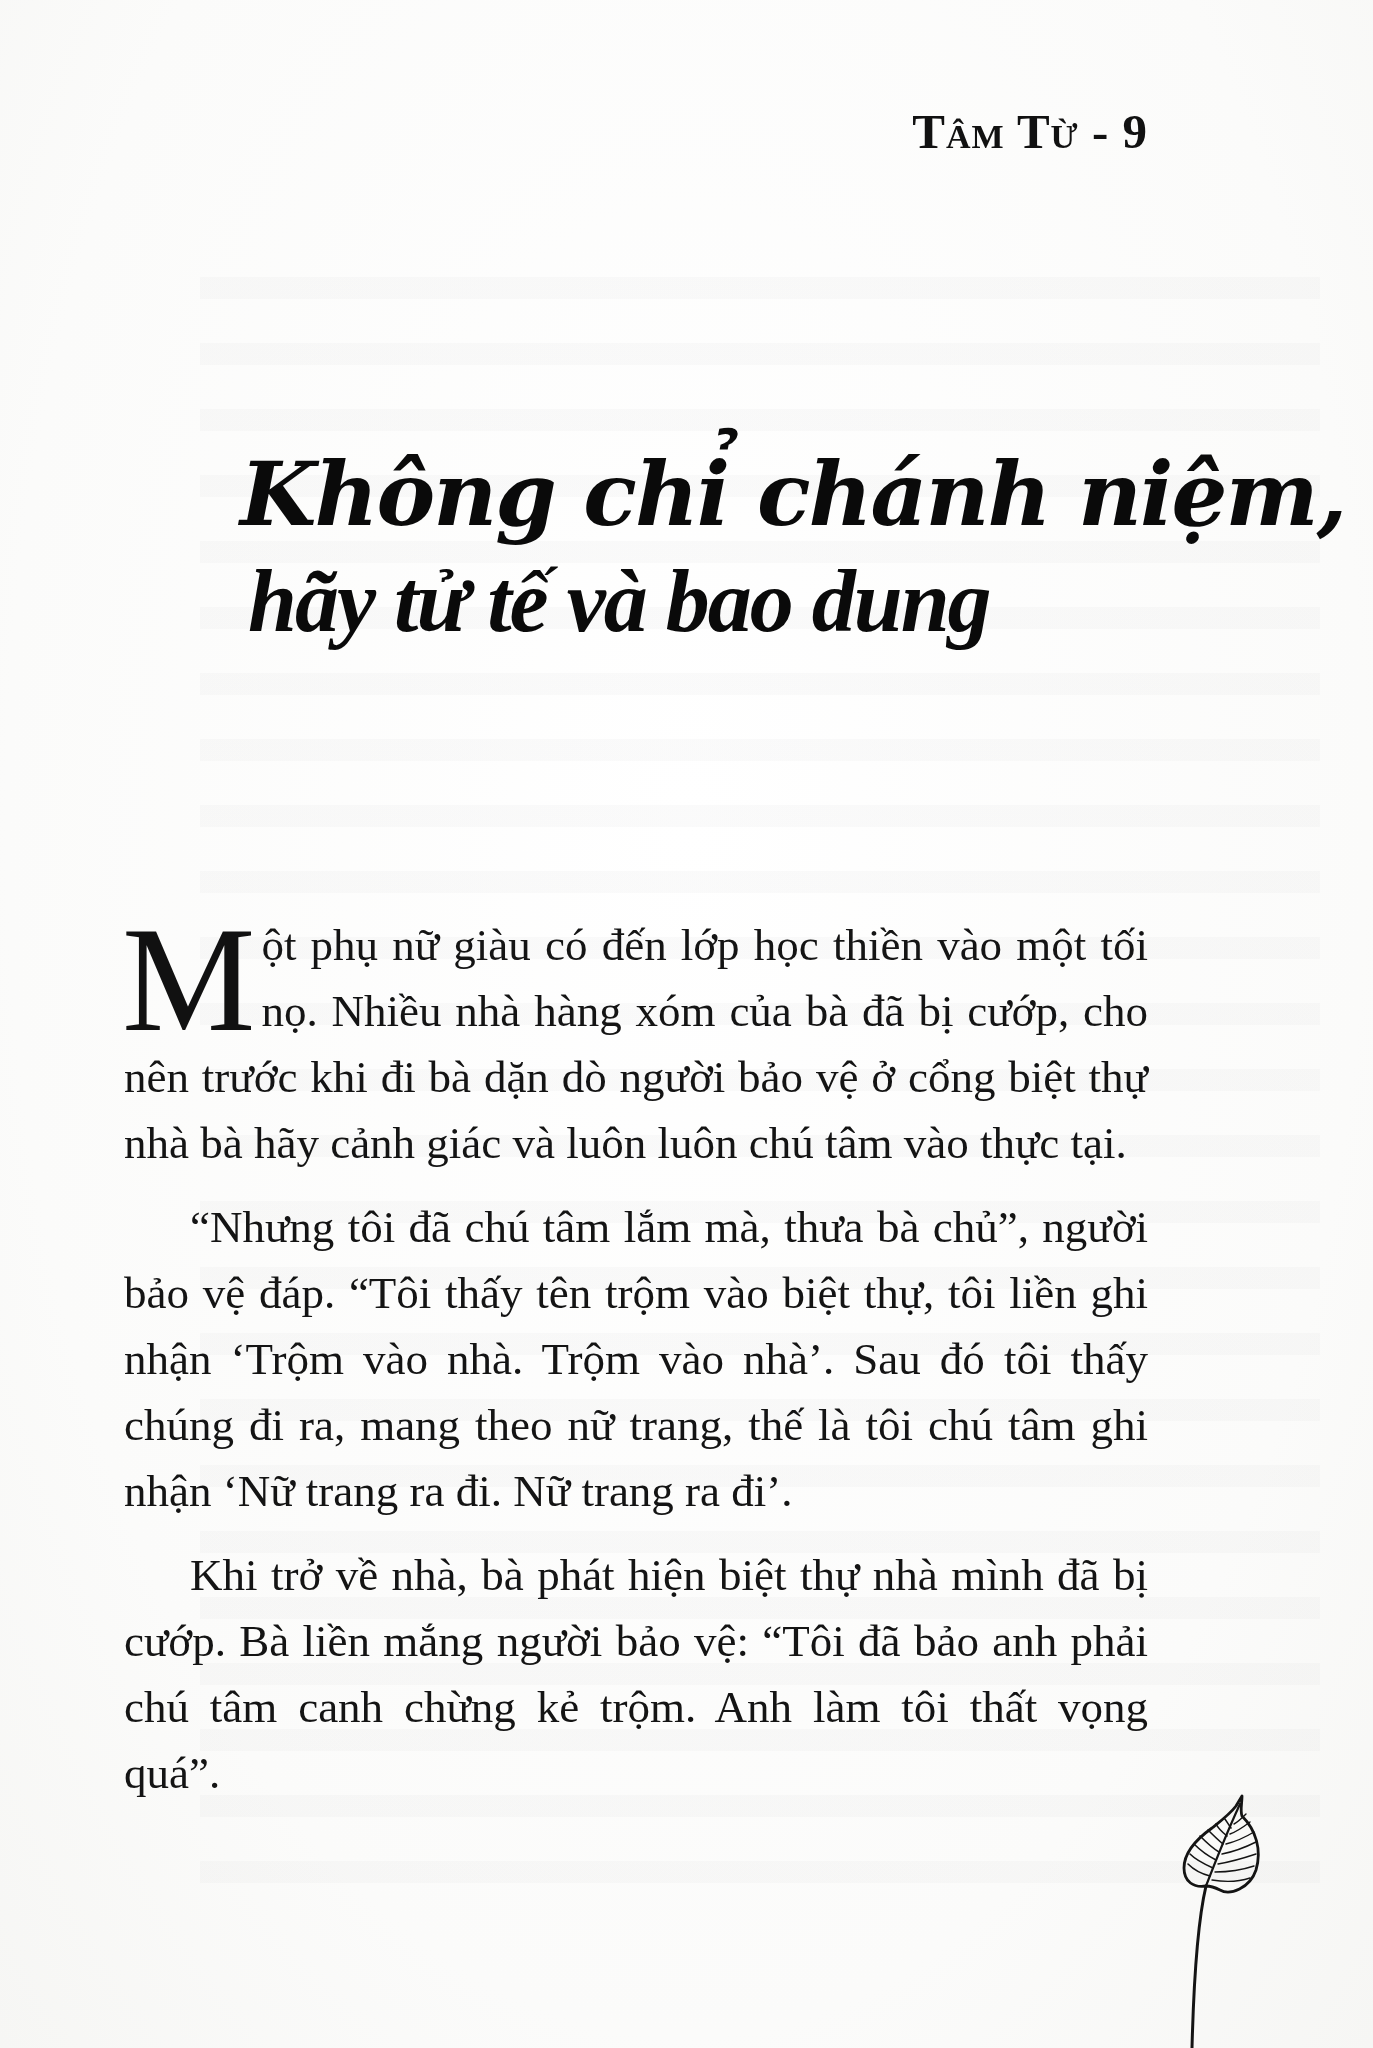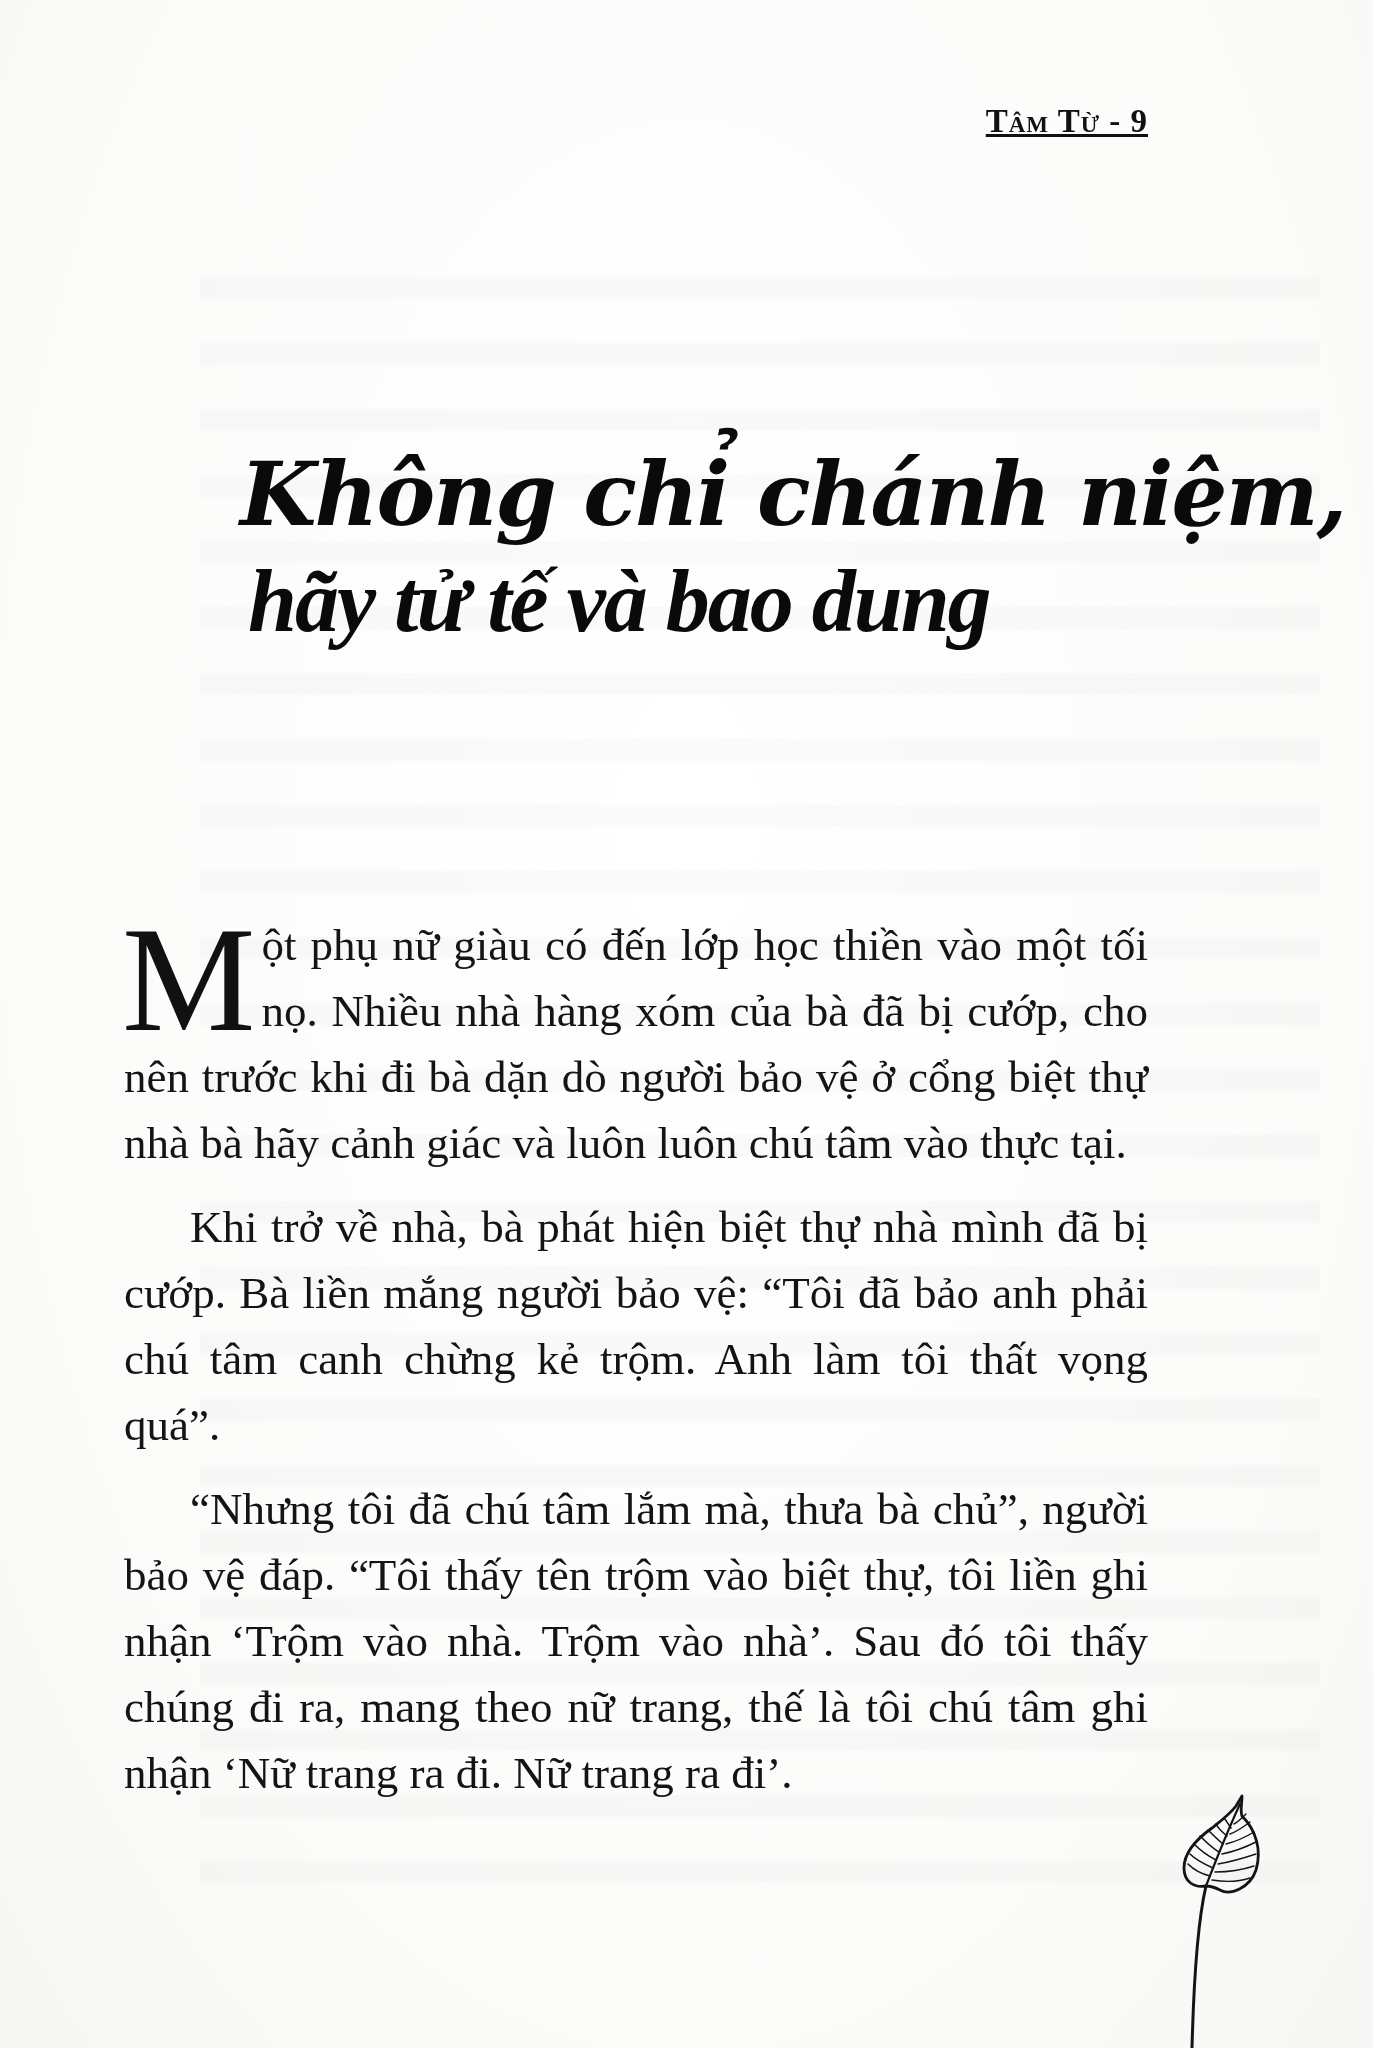--- a/index.html
+++ b/index.html
@@ -38,26 +38,25 @@
       rgba(0,0,0,0) 66px
     );
     pointer-events: none;
   }
   .running-header {
     position: absolute;
     top: 103px;
     right: 225px;
     font-family: "Liberation Serif", serif;
     font-weight: bold;
-    font-size: 33px;
+    font-size: 49px;
     letter-spacing: 1px;
     font-variant: small-caps;
     color: #111;
     white-space: nowrap;
-    text-decoration: underline;
   }
   .chapter-title {
     position: absolute;
     top: 440px;
     left: 240px;
     width: 900px;
     font-family: "DejaVu Serif", serif;
     font-style: italic;
     font-weight: bold;
     font-size: 88px;
@@ -114,22 +113,22 @@
 
   <h1 class="chapter-title" style="margin:0;">
     <span class="line">Không chỉ chánh niệm,</span>
     <span class="line" style="padding-left:8px;font-family:Liberation Serif, serif;">hãy tử tế và bao dung</span>
   </h1>
 
   <div class="body-text">
     <p>
       <span class="drop-cap">M</span><span>ột phụ nữ giàu có đến lớp học thiền vào một tối nọ. Nhiều nhà hàng xóm của bà đã bị cướp, cho nên trước khi đi bà dặn dò người bảo vệ ở cổng biệt thự nhà bà hãy cảnh giác và luôn luôn chú tâm vào thực tại.</span>
     </p>
+    <p class="indent">“Nhưng tôi đã chú tâm lắm mà, thưa bà chủ”, người bảo vệ đáp. “Tôi thấy tên  trộm vào biệt thự, tôi liền ghi nhận ‘Trộm vào nhà. Trộm vào nhà’. Sau đó tôi thấy chúng đi ra, mang theo nữ trang, thế là tôi chú tâm ghi nhận ‘Nữ trang ra đi. Nữ trang ra đi’.</p>
     <p class="indent">Khi trở về nhà, bà phát hiện biệt thự nhà mình đã bị cướp. Bà liền mắng người bảo vệ: “Tôi đã bảo anh phải chú tâm canh chừng kẻ trộm. Anh làm tôi thất vọng quá”.</p>
-    <p class="indent">“Nhưng tôi đã chú tâm lắm mà, thưa bà chủ”, người bảo vệ đáp. “Tôi thấy tên  trộm vào biệt thự, tôi liền ghi nhận ‘Trộm vào nhà. Trộm vào nhà’. Sau đó tôi thấy chúng đi ra, mang theo nữ trang, thế là tôi chú tâm ghi nhận ‘Nữ trang ra đi. Nữ trang ra đi’.</p>
   </div>
 
   <svg class="leaf" viewBox="0 0 100 258" xmlns="http://www.w3.org/2000/svg">
     <g fill="none" stroke="#141414" stroke-linecap="round" stroke-linejoin="round">
 
       <path d="M30 96 C 22 130, 18 180, 16 258" stroke-width="3"></path>
 
       <path d="M30 96
                C 18 98, 8 92, 8 78
                C 8 62, 22 48, 36 38

